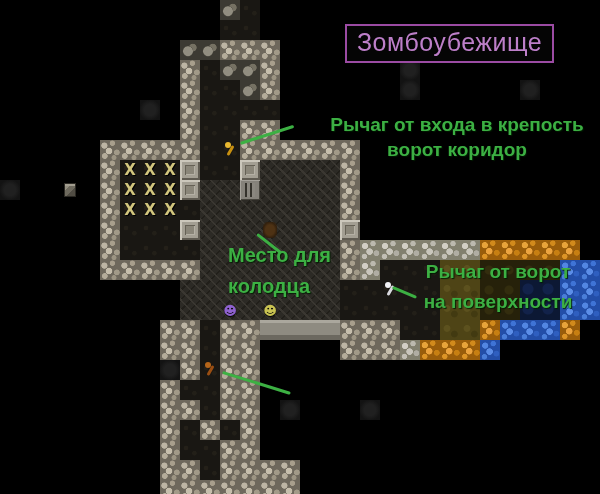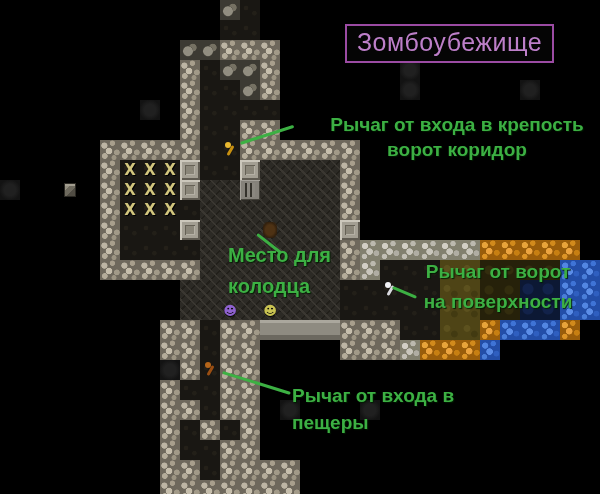--- a/index.html
+++ b/index.html
@@ -861,22 +861,18 @@
     <div>ворот коридор</div>
   </div>
   <div id="ann3" class="ann">
     <div>Рычаг от ворот</div>
     <div>на поверхности</div>
   </div>
   <div id="ann2" class="ann">
     <div>Место для</div>
     <div>колодца</div>
   </div>
-  <div id="ann4" class="ann">
-    <div>Рычаг от входа в</div>
-    <div>пещеры</div>
-  </div>
 
   <div id="line1" class="aline"></div>
   <div id="line2" class="aline"></div>
   <div id="line3" class="aline"></div>
   <div id="line4" class="aline"></div>
 </div>
 
 </body></html>

